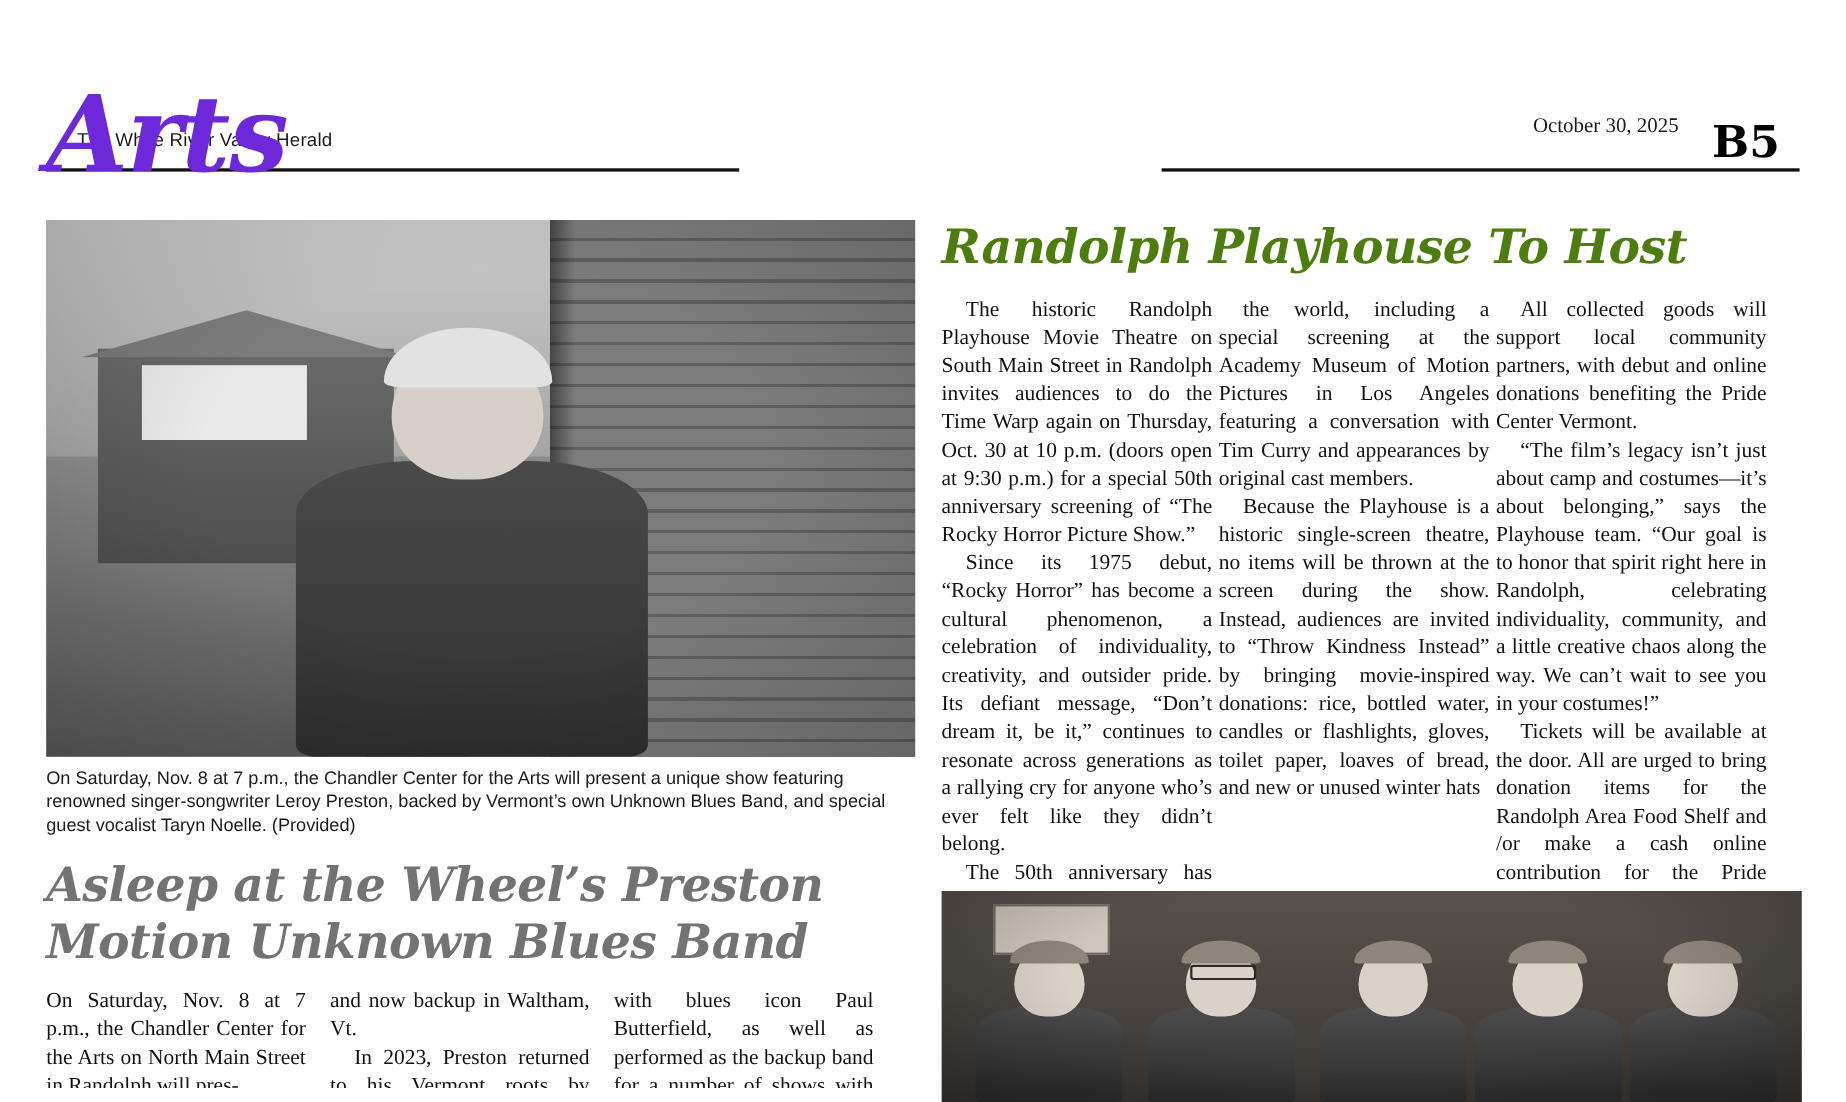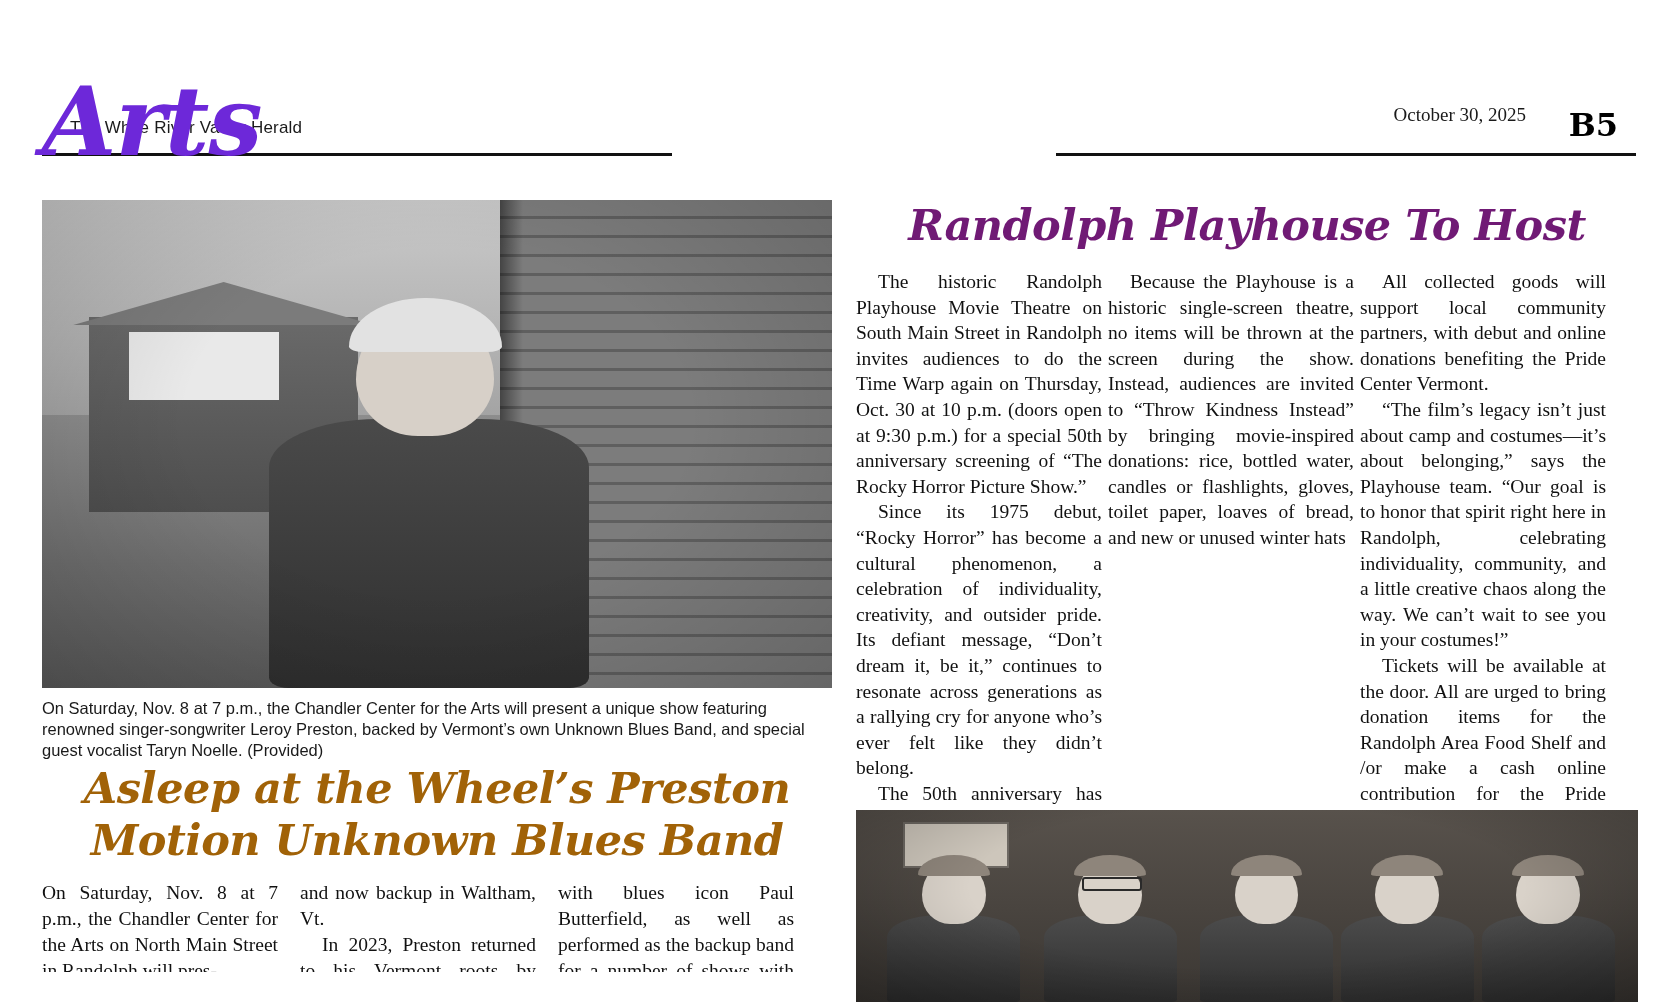--- a/index.html
+++ b/index.html
@@ -78,21 +78,21 @@
     font-size: 19px;
     color: #1a1a1a;
     white-space: nowrap;
   }
   .page-number {
     position: absolute;
     right: 18px;
     top: 10px;
     font-family: "DejaVu Serif", serif;
     font-weight: 700;
-    font-size: 32px;
+    font-size: 40px;
     color: #000;
     margin-left: 16px;
   }
 
   
   .left-col {
     position: absolute;
     left: 42px;
     top: 200px;
     width: 790px;
@@ -106,30 +106,29 @@
   }
   .photo-caption {
     margin-top: 10px;
     font-family: "Liberation Sans", sans-serif;
     font-size: 16.5px;
     line-height: 21px;
     color: #1a1a1a;
     width: 790px;
   }
   .headline-left {
-    margin-top: 1px;
+    margin-top: 18px;
     font-family: "DejaVu Serif", serif;
     font-weight: 700;
     font-style: italic;
     font-size: 43px;
     line-height: 52px;
     letter-spacing: -0.5px;
-    color: #a16207;
+    color: #737373;
     width: 790px;
-    text-align: center;
   }
   .left-body {
     margin-top: 14px;
     display: flex;
     gap: 22px;
     width: 790px;
     height: 92px;
     overflow: hidden;
   }
   .left-body .col {
@@ -150,23 +149,22 @@
     top: 200px;
     width: 782px;
   }
   .headline-right {
     font-family: "DejaVu Serif", serif;
     font-weight: 700;
     font-style: italic;
     font-size: 43px;
     line-height: 51px;
     letter-spacing: -0.5px;
-    color: #701a75;
+    color: #4d7c0f;
     margin: 0 0 18px 0;
-    text-align: center;
   }
   .rh-line2 { display: block; }
   .right-body {
     display: flex;
     gap: 6px;
   }
   .right-body .col {
     width: 246px;
     font-size: 19.5px;
     line-height: 25.6px;
@@ -349,20 +347,21 @@
       <span>Randolph Playhouse To Host</span>
     </h1>
 
     <div class="right-body">
       <div class="col">
         <p>The historic Randolph Playhouse Movie Theatre on South Main Street in Randolph invites audiences to do the Time Warp again on Thursday, Oct. 30 at 10 p.m. (doors open at 9:30 p.m.) for a special 50th anniversary screening of “The Rocky Horror Picture Show.”</p>
         <p>Since its 1975 debut, “Rocky Horror” has become a cultural phenomenon, a celebration of individuality, creativity, and outsider pride. Its defiant message, “Don’t dream it, be it,” continues to resonate across generations as a rallying cry for anyone who’s ever felt like they didn’t belong.</p>
         <p>The 50th anniversary has sparked celebrations around</p>
       </div>
       <div class="col">
+        <p>the world, including a special screening at the Academy Museum of Motion Pictures in Los Angeles featuring a conversation with Tim Curry and appearances by original cast members.</p>
         <p>Because the Playhouse is a historic single-screen theatre, no items will be thrown at the screen during the show. Instead, audiences are invited to “Throw Kindness Instead” by bringing movie-inspired donations: rice, bottled water, candles or flashlights, gloves, toilet paper, loaves of bread, and new or unused winter hats</p>
       </div>
       <div class="col">
         <p>All collected goods will support local community partners, with debut and online donations benefiting the Pride Center Vermont.</p>
         <p>“The film’s legacy isn’t just about camp and costumes—it’s about belonging,” says the Playhouse team. “Our goal is to honor that spirit right here in Randolph, celebrating individuality, community, and a little creative chaos along the way. We can’t wait to see you in your costumes!”</p>
         <p>Tickets will be available at the door. All are urged to bring donation items for the Randolph Area Food Shelf and /or make a cash online contribution for the Pride Center of Vermont. Costumes are encouraged.</p>
       </div>
     </div>
   </div>
 

